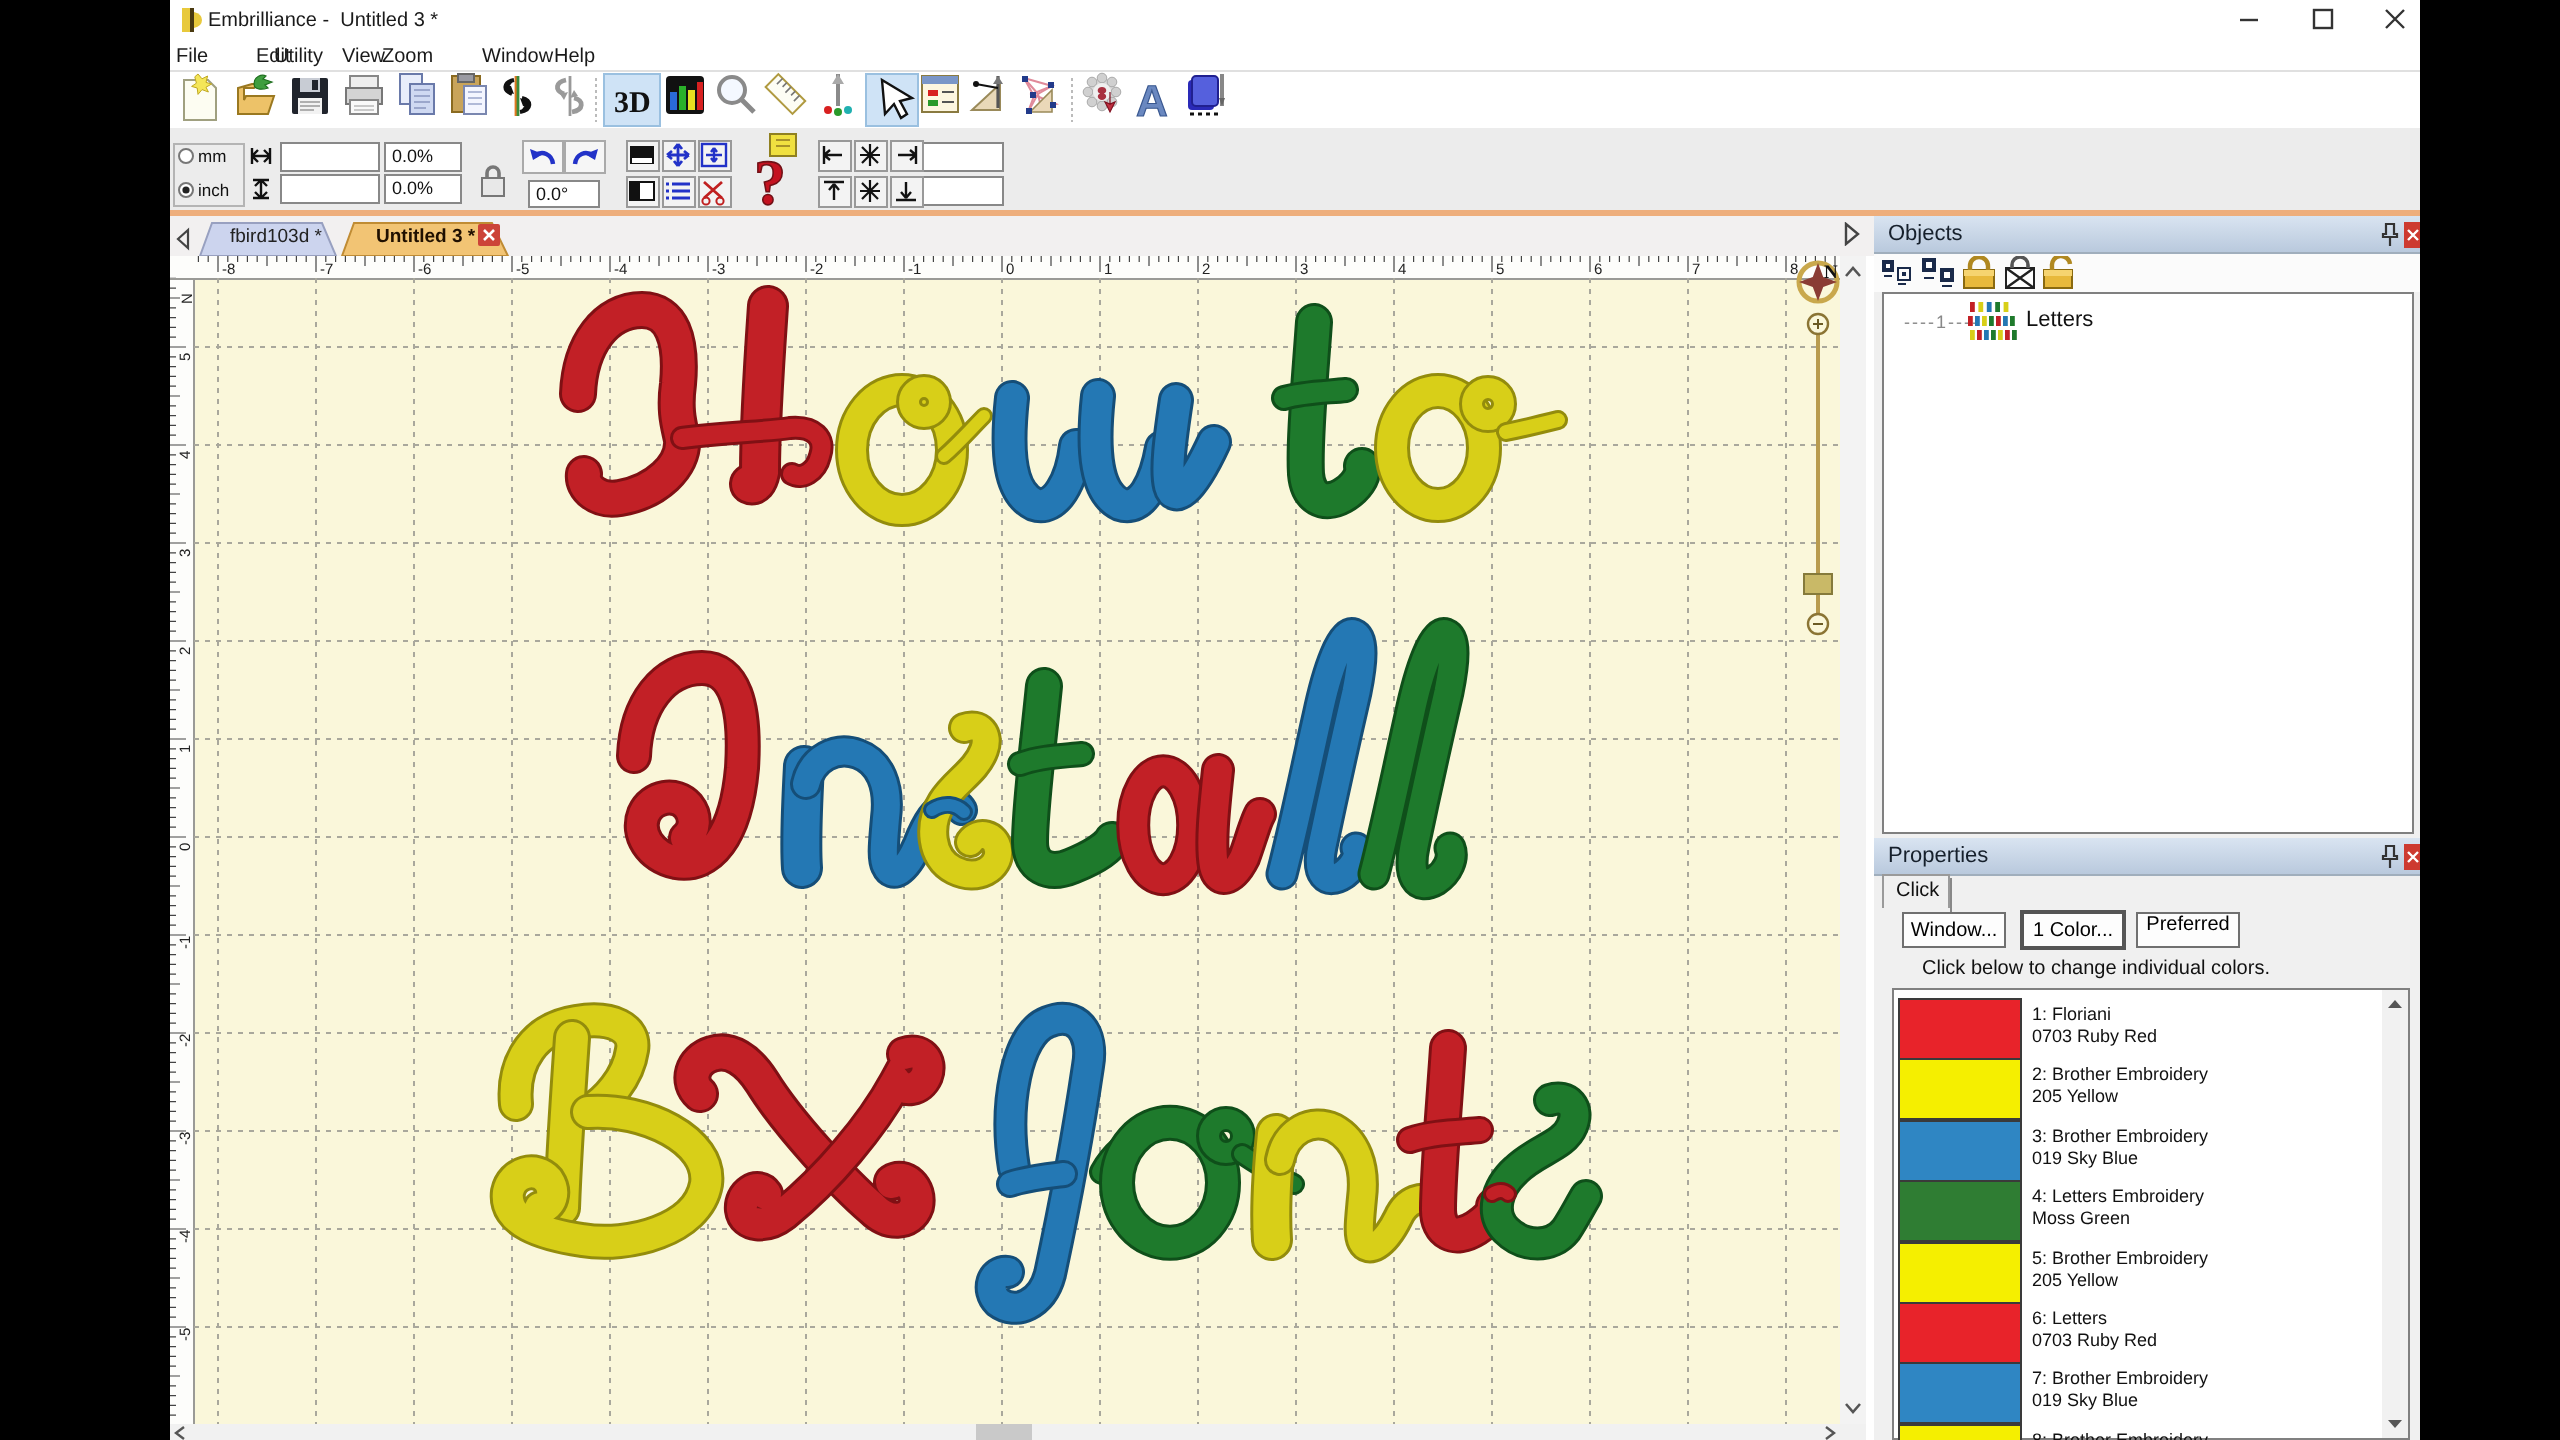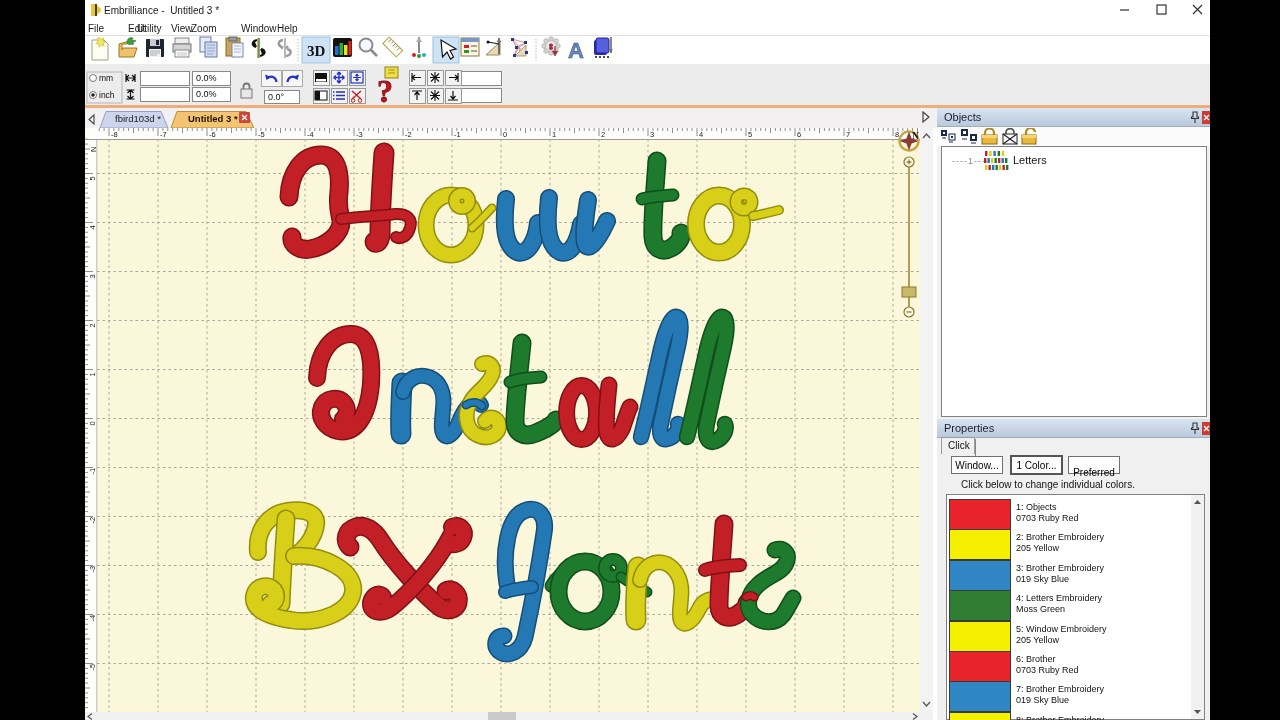--- a/index.html
+++ b/index.html
@@ -503,48 +503,48 @@
   <svg class="abs" style="left:265px;top:314px" width="9" height="13" viewBox="0 0 9 13">
       <path d="M2 4l5 5m0-5l-5 5" stroke="#fff" stroke-width="1.2"></path>
     </svg>
 
   <div class="abs" style="left:4px;top:329px;width:34px;height:17px;background:#f0f0f0;border:1px solid #9a9a9a;border-bottom:none"></div>
   <div class="t10" style="left:11px;top:332px">Click</div>
   <div class="abs" style="left:38px;top:331px;width:1px;height:17px;background:#888"></div>
 
   <div class="abs" style="left:14px;top:348px;width:52px;height:18px;background:#fdfdfd;border:1px solid #707070;font-size:10px;text-align:center;padding-top:3px">Window...</div>
   <div class="abs" style="left:73px;top:347px;width:53px;height:20px;background:#fdfdfd;border:2px solid #555;font-size:10px;text-align:center;padding-top:3px">1 Color...</div>
-  <div class="abs" style="left:131px;top:348px;width:52px;height:18px;background:#fdfdfd;border:1px solid #707070;font-size:10px;text-align:center;padding-top:10px">Preferred</div>
+  <div class="abs" style="left:131px;top:348px;width:52px;height:18px;background:#fdfdfd;border:1px solid #707070;font-size:10px;text-align:center;padding-top:0">Preferred</div>
   <div class="t10" style="left:24px;top:371px">Click below to change individual colors.</div>
 
   <div class="abs" style="left:9px;top:386px;width:259px;height:226px;background:#fff;border:1px solid #808080"></div>
 
   <div class="abs" style="left:254px;top:387px;width:13px;height:224px;background:#f1f1f1"></div>
   <svg class="abs" style="left:254px;top:387px" width="13" height="224" viewBox="0 0 13 224">
     <path d="M3 9l3.5-4 3.5 4z" fill="#555"></path>
     <path d="M3 215l3.5 4 3.5-4z" fill="#555"></path>
   </svg>
 </div>
 <div style="position:absolute;left:949px;top:499px;width:62px;height:31px;background:#e8232a;border:1px solid #3a3a3a;box-sizing:border-box"></div>
-<div class="t9" style="left:1016px;top:502px">1: Objects</div>
+<div class="t9" style="left:1016px;top:502px">1: Floriani</div>
 <div class="t9" style="left:1016px;top:513px">0703 Ruby Red</div>
 <div style="position:absolute;left:949px;top:529px;width:62px;height:31px;background:#f5ef00;border:1px solid #3a3a3a;box-sizing:border-box"></div>
 <div class="t9" style="left:1016px;top:532px">2: Brother Embroidery</div>
 <div class="t9" style="left:1016px;top:543px">205 Yellow</div>
 <div style="position:absolute;left:949px;top:560px;width:62px;height:31px;background:#2f86c3;border:1px solid #3a3a3a;box-sizing:border-box"></div>
 <div class="t9" style="left:1016px;top:563px">3: Brother Embroidery</div>
 <div class="t9" style="left:1016px;top:574px">019 Sky Blue</div>
 <div style="position:absolute;left:949px;top:590px;width:62px;height:31px;background:#2f7d33;border:1px solid #3a3a3a;box-sizing:border-box"></div>
 <div class="t9" style="left:1016px;top:593px">4: Letters Embroidery</div>
 <div class="t9" style="left:1016px;top:604px">Moss Green</div>
 <div style="position:absolute;left:949px;top:621px;width:62px;height:31px;background:#f5ef00;border:1px solid #3a3a3a;box-sizing:border-box"></div>
-<div class="t9" style="left:1016px;top:624px">5: Window Embroidery</div>
+<div class="t9" style="left:1016px;top:624px">5: Brother Embroidery</div>
 <div class="t9" style="left:1016px;top:635px">205 Yellow</div>
 <div style="position:absolute;left:949px;top:651px;width:62px;height:31px;background:#e8232a;border:1px solid #3a3a3a;box-sizing:border-box"></div>
-<div class="t9" style="left:1016px;top:654px">6: Brother</div>
+<div class="t9" style="left:1016px;top:654px">6: Letters</div>
 <div class="t9" style="left:1016px;top:665px">0703 Ruby Red</div>
 <div style="position:absolute;left:949px;top:681px;width:62px;height:31px;background:#2f86c3;border:1px solid #3a3a3a;box-sizing:border-box"></div>
 <div class="t9" style="left:1016px;top:684px">7: Brother Embroidery</div>
 <div class="t9" style="left:1016px;top:695px">019 Sky Blue</div>
 <div style="position:absolute;left:949px;top:712px;width:62px;height:31px;background:#f5ef00;border:1px solid #3a3a3a;box-sizing:border-box"></div>
 <div class="t9" style="left:1016px;top:715px">8: Brother Embroidery</div>
 
 <div class="abs" style="left:0;top:0;width:85px;height:720px;background:#000"></div>
 <div class="abs" style="left:1210px;top:0;width:70px;height:720px;background:#000"></div>
 

